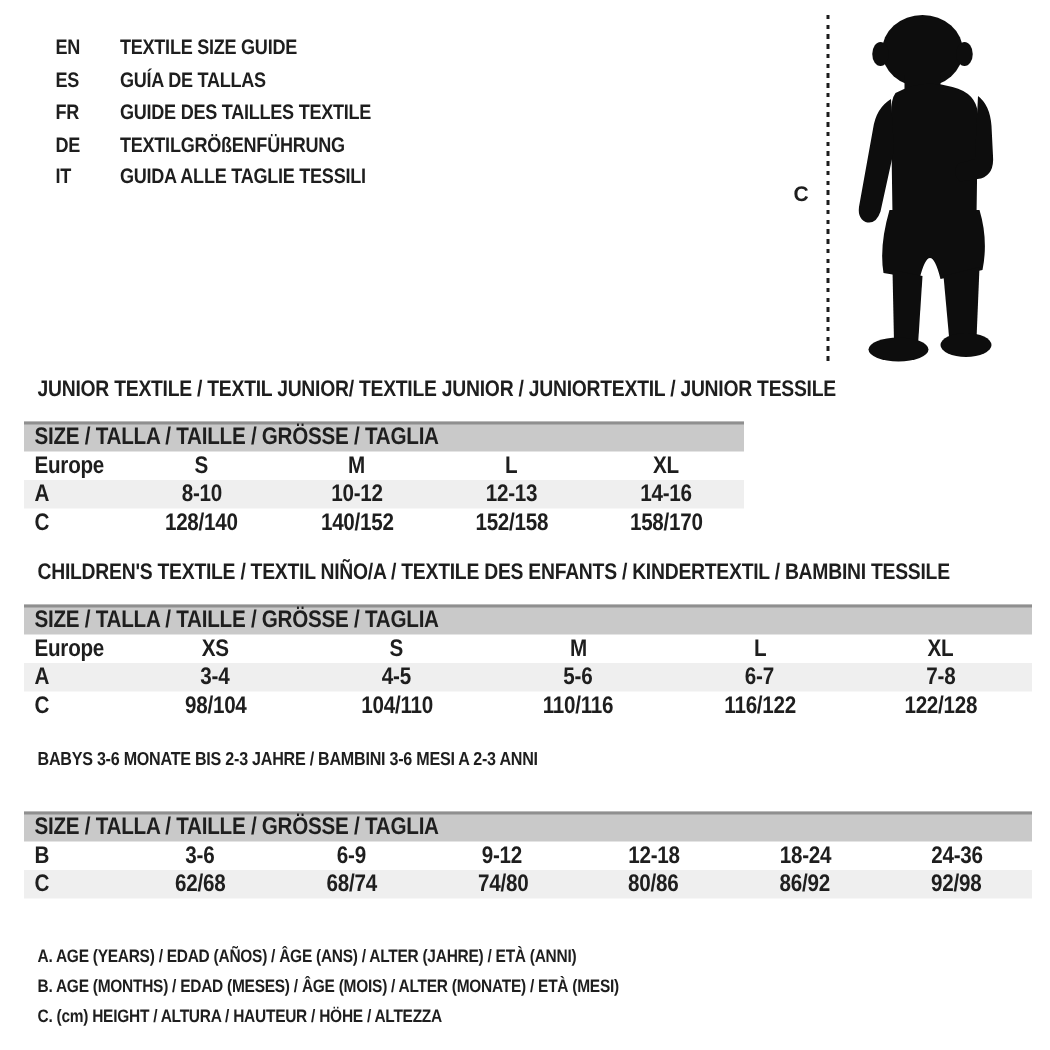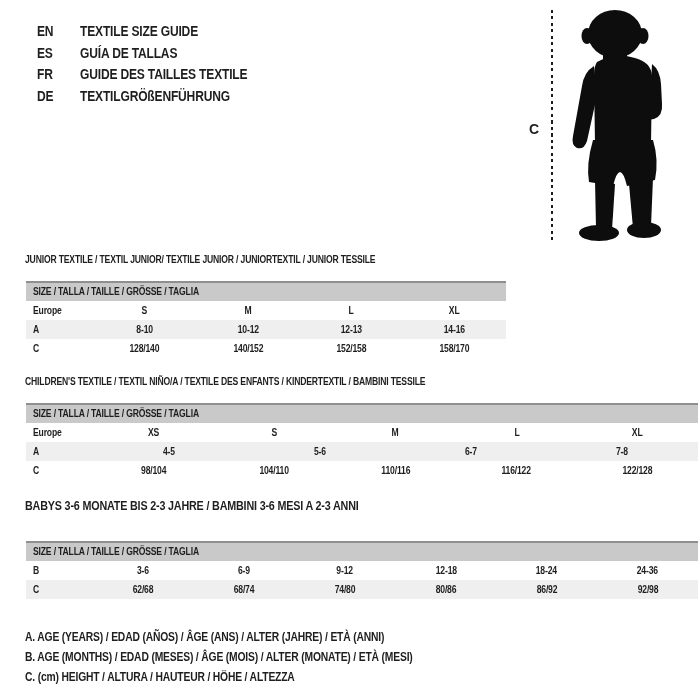--- a/index.html
+++ b/index.html
@@ -22,26 +22,26 @@
 
   
   .height-line{
     left:551px;top:10px;width:2px;height:233px;
     background:repeating-linear-gradient(to bottom,#1c1c1c 0 3px,transparent 3px 6.5px);
   }
   .height-label{left:529px;top:121px;font-size:14px;font-weight:bold;}
   .toddler{left:563px;top:8px;width:105px;height:238px;}
 
   
-  .tbl-title{left:25px;font-size:10px;line-height:15px;}
+  .tbl-title{left:25px;font-size:15px;line-height:15px;}
   .tbl-title .cond, .notes .cond, .lang-row .cond{transform:scaleX(0.86);}
   .tbl-title-multi{left:25px;font-size:12.5px;}
   .tbl-title-multi .tline{display:block;height:19px;line-height:19px;}
 
-  .size-table{left:26px;font-size:10px;}
+  .size-table{left:16px;font-size:16px;}
   .t1{width:480px;}
   .t2,.t3{width:672px;}
   .band{
     background:#c9c9c9;border-top:2px solid #8f8f8f;
     height:18px;line-height:18px;padding-left:7px;
   }
   .trow{display:flex;height:19px;line-height:19px;align-items:center;}
   .trow.shaded{background:#efefef;}
   .lbl{flex:0 0 60px;width:60px;padding-left:7px;text-align:left;}
   .cell{flex:1 1 0;text-align:center;}
@@ -63,20 +63,24 @@
     <span class="lang-code"><span class="cond">ES</span></span>
     <span><span class="cond">GUÍA DE TALLAS</span></span>
   </div>
   <div class="lang-row">
     <span class="lang-code"><span class="cond">FR</span></span>
     <span><span class="cond">GUIDE DES TAILLES TEXTILE</span></span>
   </div>
   <div class="lang-row">
     <span class="lang-code"><span class="cond">DE</span></span>
     <span><span class="cond">TEXTILGRÖßENFÜHRUNG</span></span>
+  </div>
+  <div class="lang-row">
+    <span class="lang-code"><span class="cond">IT</span></span>
+    <span><span class="cond">GUIDA ALLE TAGLIE TESSILI</span></span>
   </div>
 </div>
 
 <div class="abs height-line"></div>
 <div class="abs height-label">C</div>
 <svg class="abs toddler" viewBox="0 0 105 238" aria-hidden="true">
   <g fill="#0d0d0d">
     <ellipse cx="52" cy="26" rx="27" ry="24"></ellipse>
     <ellipse cx="24" cy="28" rx="5.5" ry="8"></ellipse>
     <ellipse cx="80" cy="28" rx="5.5" ry="8"></ellipse>
@@ -132,20 +136,21 @@
   <div class="trow">
     <span class="lbl"><span class="cond">Europe</span></span>
     <span class="cell"><span class="cond center">XS</span></span>
     <span class="cell"><span class="cond center">S</span></span>
     <span class="cell"><span class="cond center">M</span></span>
     <span class="cell"><span class="cond center">L</span></span>
     <span class="cell"><span class="cond center">XL</span></span>
   </div>
   <div class="trow shaded">
     <span class="lbl"><span class="cond">A</span></span>
+    <span class="cell"><span class="cond center">3-4</span></span>
     <span class="cell"><span class="cond center">4-5</span></span>
     <span class="cell"><span class="cond center">5-6</span></span>
     <span class="cell"><span class="cond center">6-7</span></span>
     <span class="cell"><span class="cond center">7-8</span></span>
   </div>
   <div class="trow">
     <span class="lbl"><span class="cond">C</span></span>
     <span class="cell"><span class="cond center">98/104</span></span>
     <span class="cell"><span class="cond center">104/110</span></span>
     <span class="cell"><span class="cond center">110/116</span></span>

